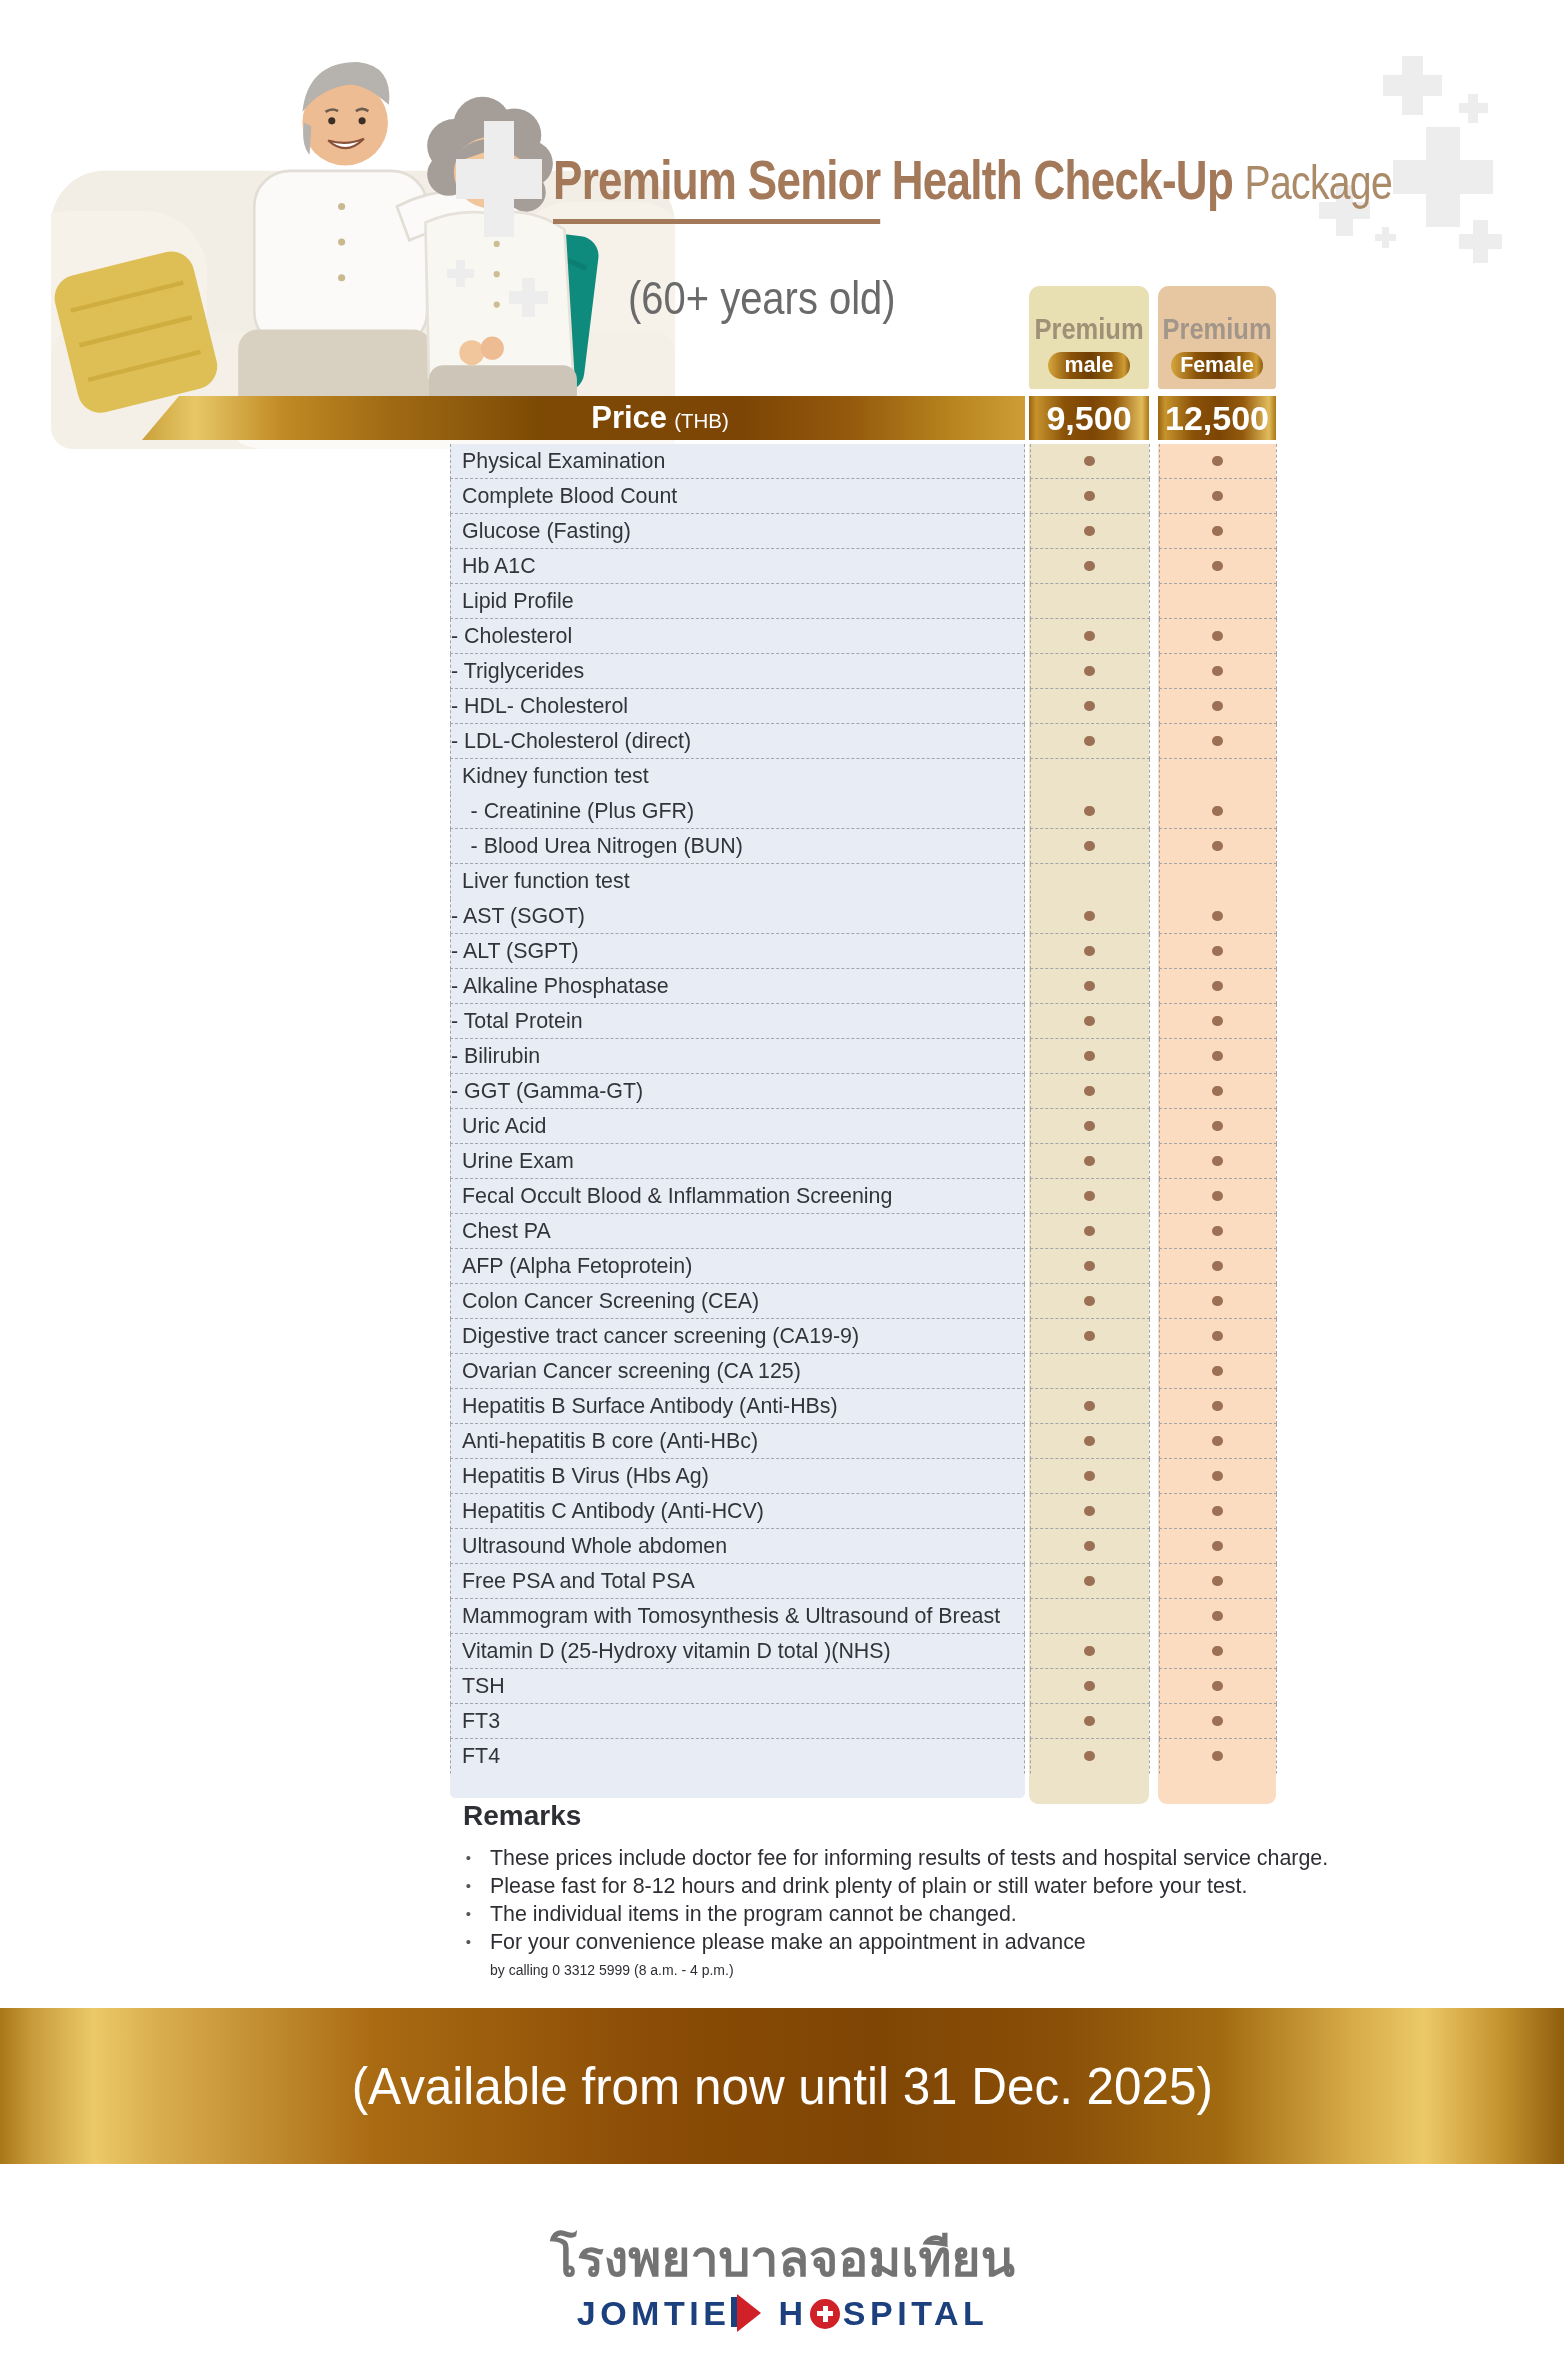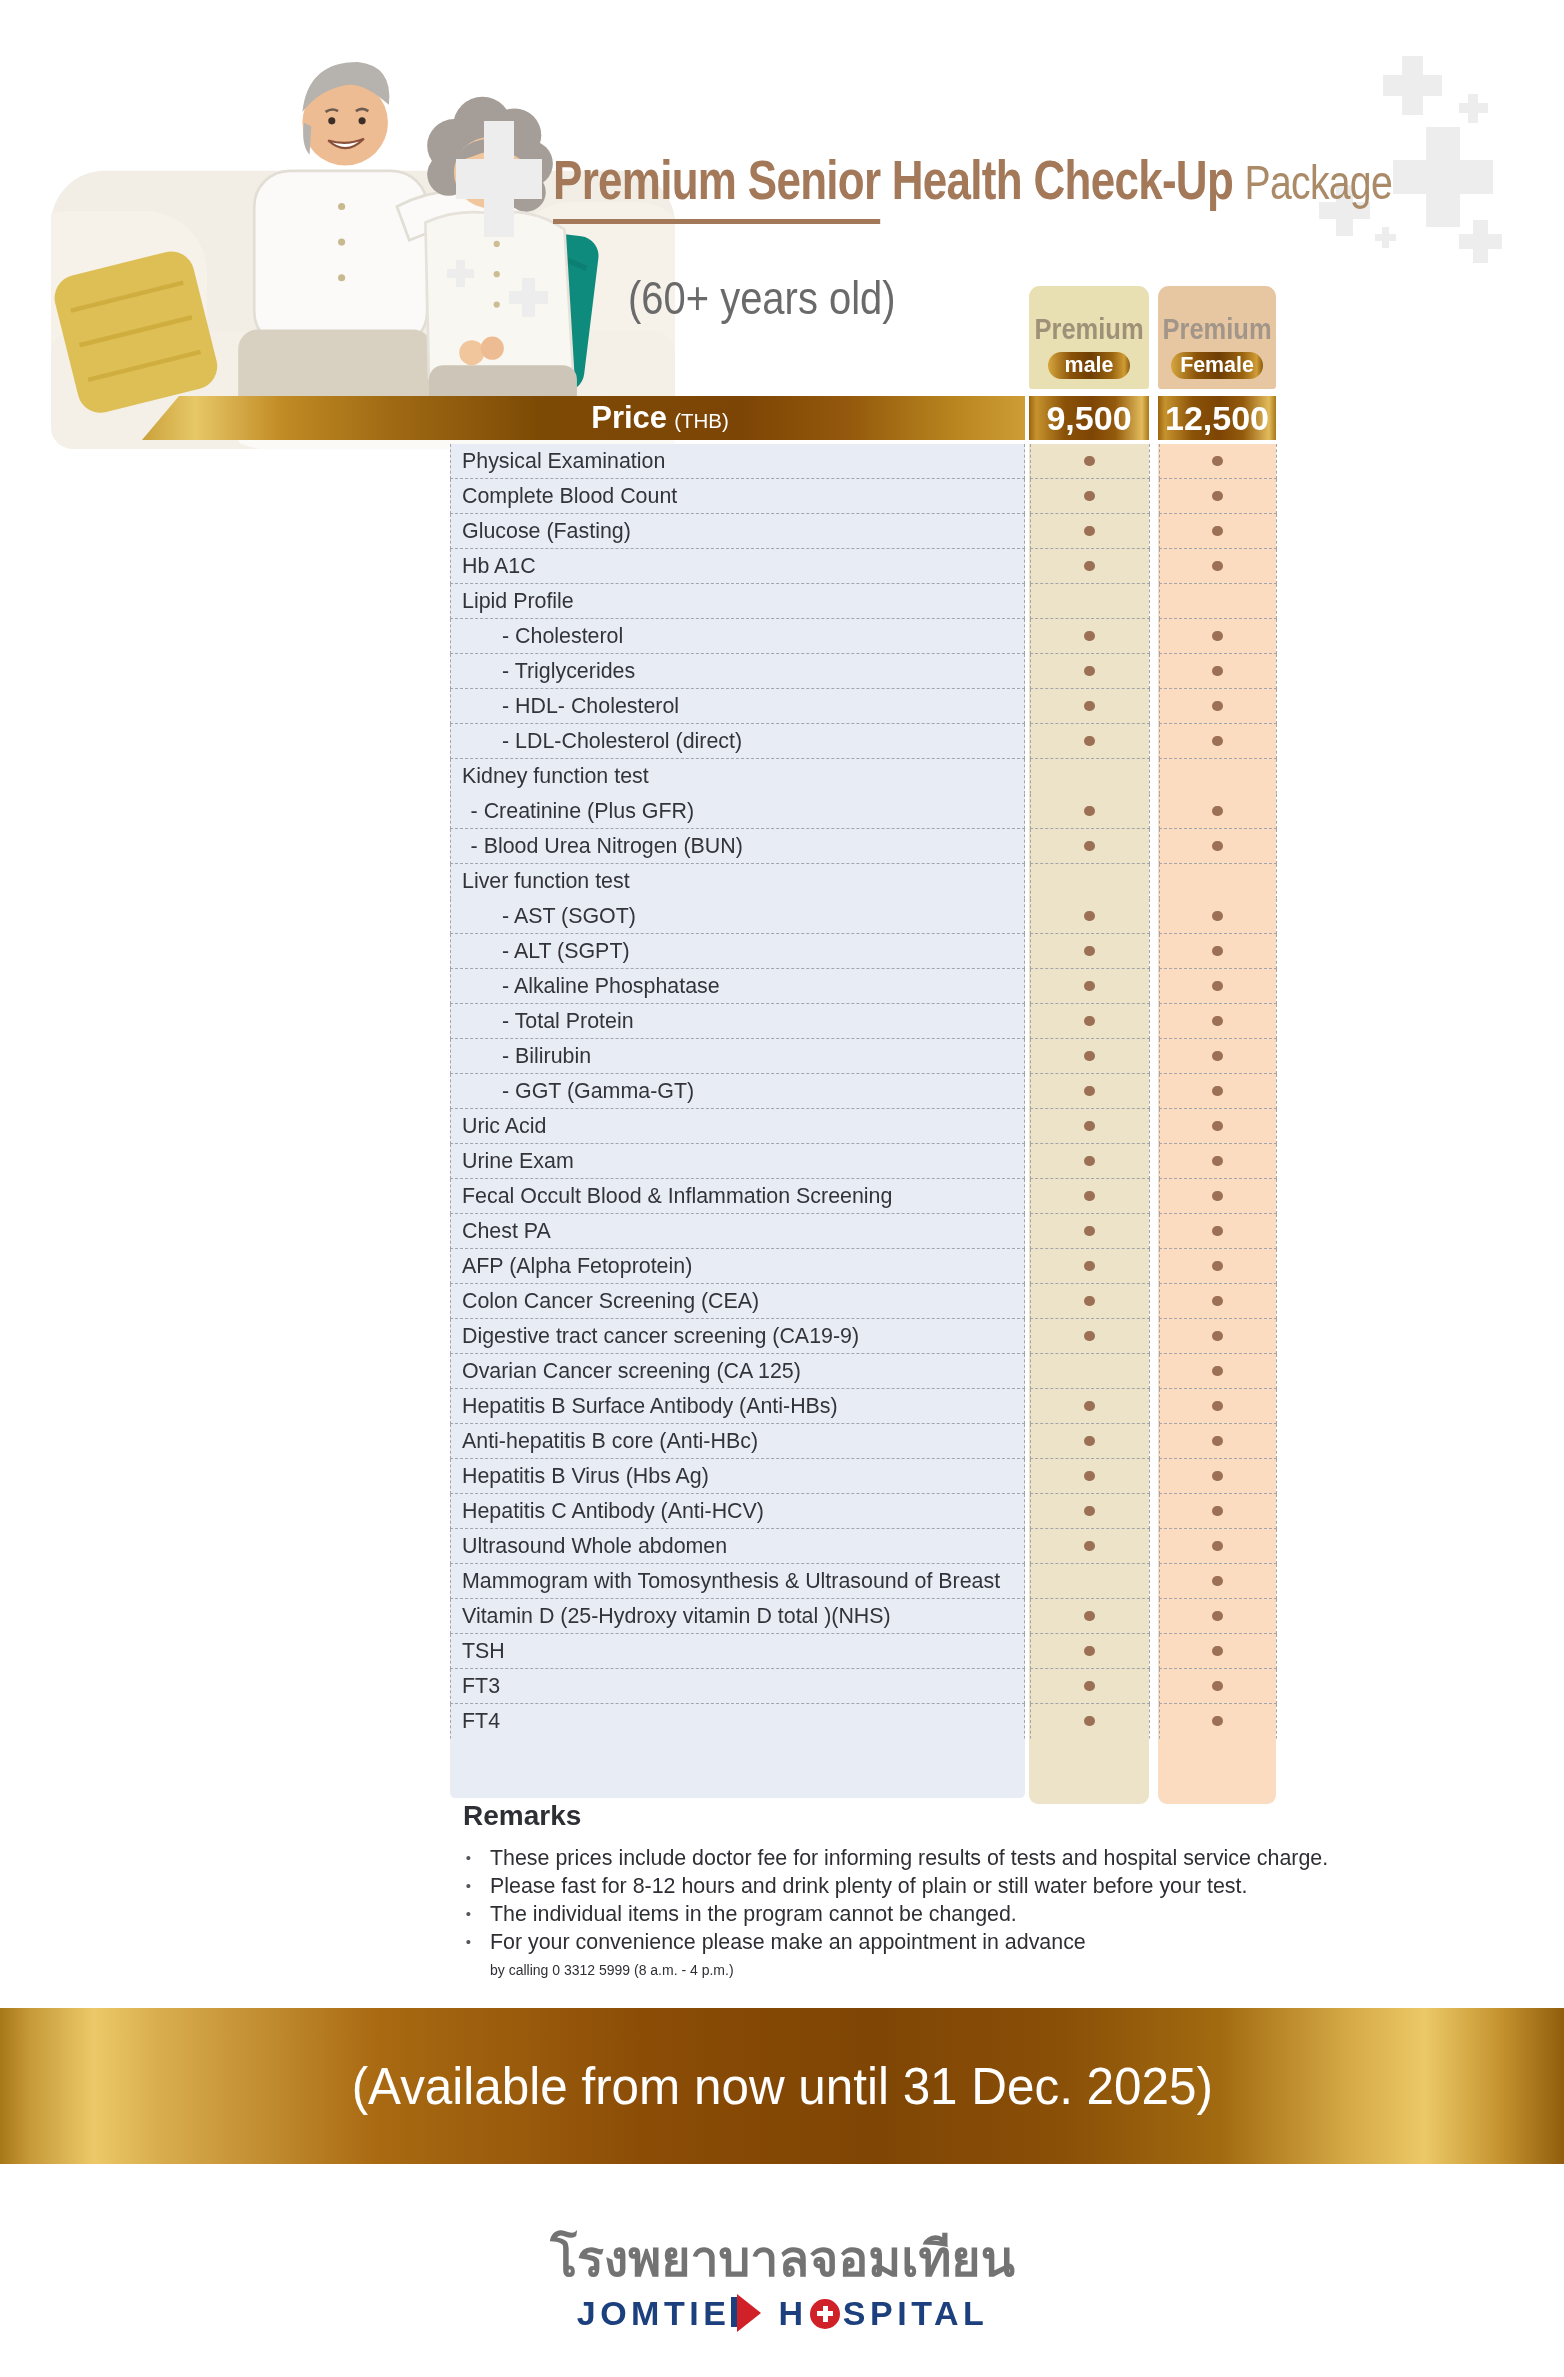--- a/index.html
+++ b/index.html
@@ -57,21 +57,21 @@
   .strip-male{left:1029px;width:120px;height:1360px;background:#ece3c9;border-radius:0 0 9px 9px;}
   .strip-female{left:1158px;width:118px;height:1360px;background:#fcdcc0;border-radius:0 0 9px 9px;}
 
   
   .rows{position:absolute;left:450px;top:444px;width:831px;}
   .trow{display:flex;height:35px;}
   .cell{box-sizing:border-box;border-bottom:0.9px dashed #a3a5aa;}
   .trow.nodiv .cell{border-bottom:0.9px dashed transparent;}
   .cell-name{width:575px;display:flex;align-items:center;font-size:21.4px;color:#33343a;
              border-left:0.9px dashed #a3a5aa;border-right:0.9px dashed #a3a5aa;}
-  .ind0{padding-left:11px;} .ind1{padding-left:19.6px;} .ind2{padding-left:51px;}
+  .ind0{padding-left:11px;} .ind1{padding-left:19.6px;} .ind2{}
   .cell-m{width:120px;margin-left:4.5px;}
   .cell-f{width:118px;margin-left:9px;}
   .cell-m,.cell-f{display:flex;align-items:center;justify-content:center;
                   border-left:0.9px dashed #a3a5aa;border-right:0.9px dashed #a3a5aa;}
   .dot{width:10.7px;height:10.7px;border-radius:50%;background:#9b7055;}
 
   
   .remarks{position:absolute;left:463px;top:1800px;width:873px;color:#2e2e35;}
   .remarks-title{font-size:28px;font-weight:bold;margin-bottom:11.6px;}
   .remark-item{position:relative;padding-left:27px;font-size:21.4px;line-height:28px;}
@@ -471,20 +471,29 @@
       <div class="trow">
         <div class="cell cell-name ind0">Ultrasound Whole abdomen</div>
         <div class="cell cell-m">
           <span class="dot"></span>
         </div>
         <div class="cell cell-f">
           <span class="dot"></span>
         </div>
       </div>
       <div class="trow">
+        <div class="cell cell-name ind0">Free PSA and Total PSA</div>
+        <div class="cell cell-m">
+          <span class="dot"></span>
+        </div>
+        <div class="cell cell-f">
+          <span class="dot"></span>
+        </div>
+      </div>
+      <div class="trow">
         <div class="cell cell-name ind0">Mammogram with Tomosynthesis &amp; Ultrasound of Breast</div>
         <div class="cell cell-m"></div>
         <div class="cell cell-f">
           <span class="dot"></span>
         </div>
       </div>
       <div class="trow">
         <div class="cell cell-name ind0">Vitamin D (25-Hydroxy vitamin D total )(NHS)</div>
         <div class="cell cell-m">
           <span class="dot"></span>

